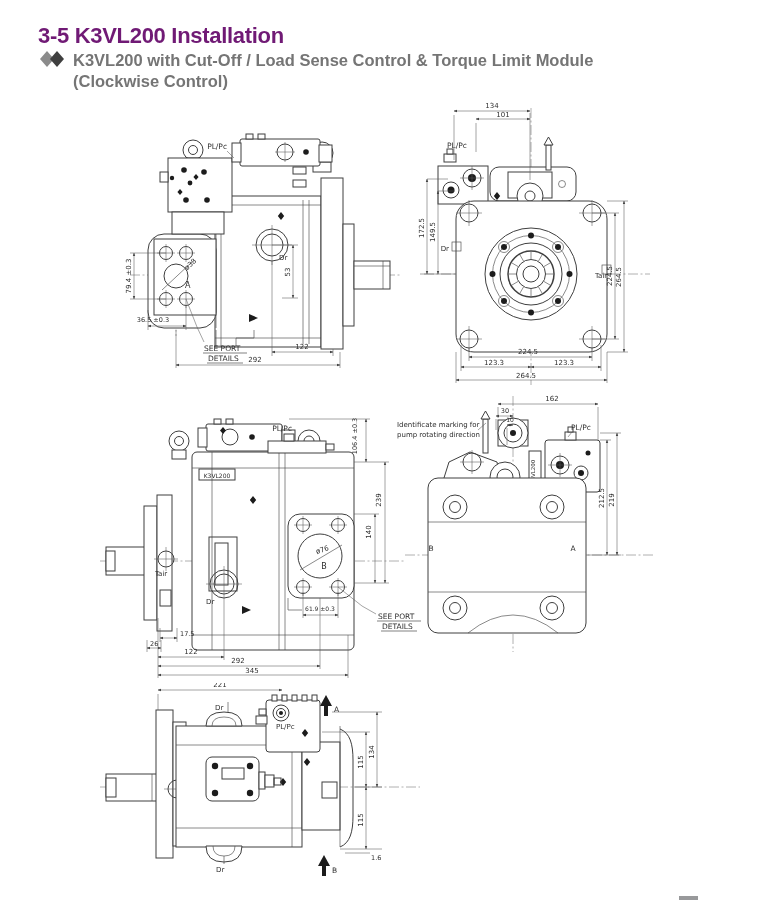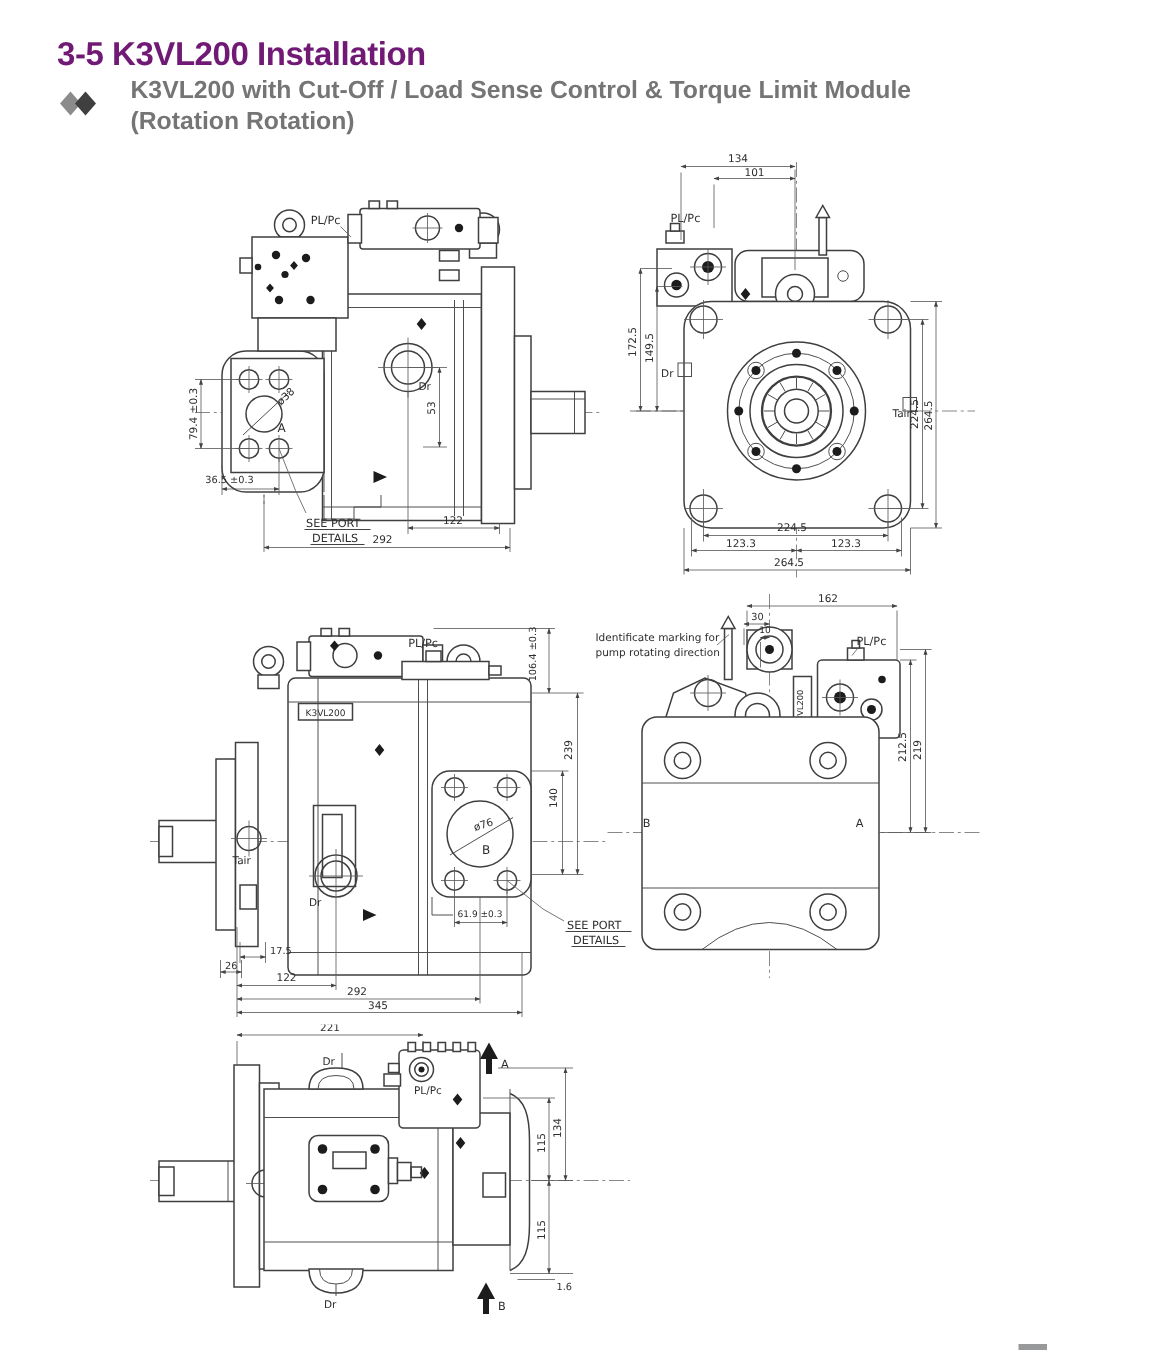--- a/index.html
+++ b/index.html
@@ -1,20 +1,20 @@
 <!DOCTYPE html>
 <html><head>
 <meta charset="utf-8">
 <style>
   html,body{margin:0;padding:0;background:#fff;}
   .page{position:relative;width:766px;height:900px;background:#ffffff;
         font-family:"Liberation Sans",sans-serif;overflow:hidden;}
   .title{position:absolute;left:38px;top:8px;font-size:22px;font-weight:bold;
          color:#701a75;letter-spacing:-0.3px;}
-  .subrow{position:absolute;left:40px;top:50px;display:flex;gap:21px;align-items:center;}
+  .subrow{position:absolute;left:40px;top:50px;display:flex;gap:7px;align-items:flex-start;}
   .subtxt{font-size:16.5px;font-weight:bold;color:#757575;line-height:21px;}
   .dwg{position:absolute;}
   .dwg text{font-family:"DejaVu Sans",sans-serif;fill:#2d2d2d;}
   .t55{font-size:5.5px}.t6{font-size:6px}.t65{font-size:6.5px}
   .t7{font-size:7px}.t75{font-size:7.5px}.t8{font-size:8px}
   .o{fill:none;stroke:#3f3f3f;stroke-width:1}
   .ob{fill:none;stroke:#3f3f3f;stroke-width:1.5}
   .ow{fill:#ffffff;stroke:#3f3f3f;stroke-width:1}
   .i{fill:none;stroke:#4a4a4a;stroke-width:.65}
   .x{fill:none;stroke:#5a5a5a;stroke-width:.55}
@@ -32,21 +32,21 @@
 
   <div class="subrow">
     <span>
       <svg width="26" height="18" viewBox="0 0 26 18">
         <polygon points="7,1 14,9 7,17 0,9" fill="#8b8b8b"></polygon>
         <polygon points="17,1 24,9 17,17 10,9" fill="#3f3f3f"></polygon>
       </svg>
     </span>
     <div class="subtxt">
       <div>K3VL200 with Cut-Off / Load Sense Control &amp; Torque Limit Module</div>
-      <div>(Rotation Rotation)</div>
+      <div>(Clockwise Control)</div>
     </div>
   </div>
 
   <svg class="dwg" style="left:120px;top:112px;" width="310" height="285" viewBox="120 112 310 285">
     <defs>
       <marker id="a1" viewBox="0 0 10 10" refX="9" refY="5" markerWidth="7" markerHeight="7" orient="auto-start-reverse">
         <path d="M0,1.5 L10,5 L0,8.5 z" fill="#444"></path>
       </marker>
     </defs>
     <path class="cl" d="M130,275 H400"></path>

